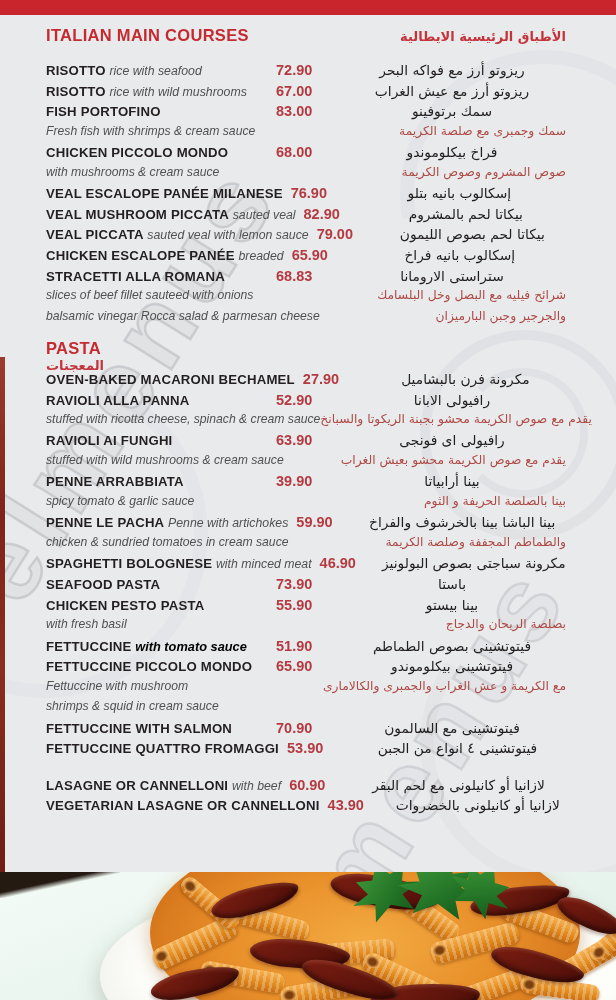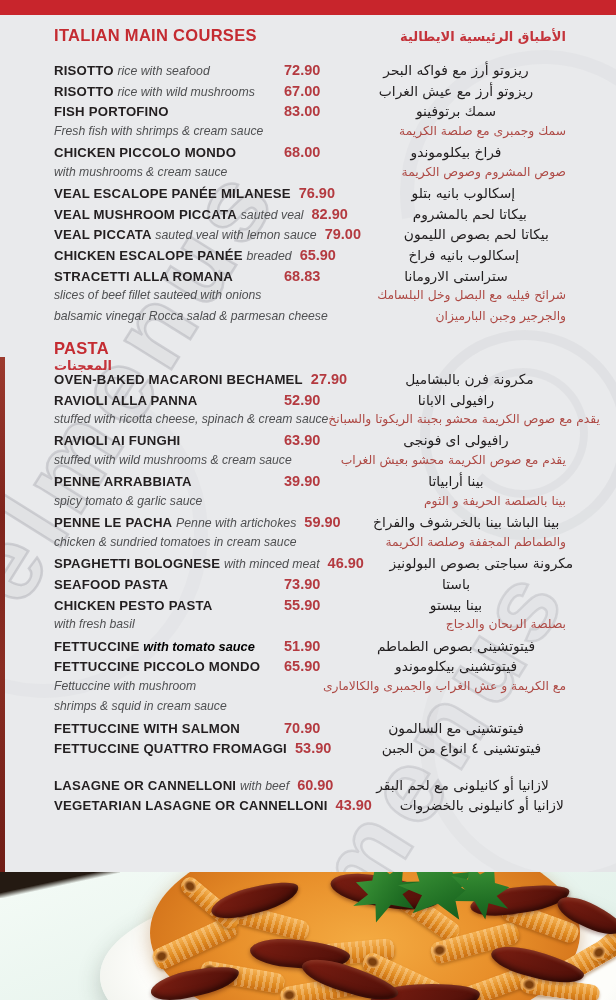--- a/index.html
+++ b/index.html
@@ -19,21 +19,21 @@
          border:8px solid #d2d3d6;border-radius:50%;border-left-color:transparent;}
   
   .wm{position:absolute;font-weight:bold;letter-spacing:10px;color:rgba(175,176,182,.14);
       -webkit-text-stroke:2.5px rgba(160,161,168,.38);white-space:nowrap;pointer-events:none;}
   .wm1{font-size:104px;left:-60px;top:560px;transform:rotate(-58deg);transform-origin:left top;}
   .wm2{font-size:104px;left:230px;top:960px;transform:rotate(-58deg);transform-origin:left top;opacity:.8;}
   
   .edge-strip{position:absolute;left:0;top:357px;width:5px;height:516px;
       background:linear-gradient(180deg,#9c3a2e,#7e241c 30%,#8a2d22 60%,#6f1d16);}
   
-  .content{position:absolute;left:54px;right:50px;top:26px;}
+  .content{position:absolute;left:46px;right:50px;top:26px;}
   .sec-head{display:flex;justify-content:space-between;align-items:baseline;height:26px;}
   .sec-head .t-en{color:#c42b31;font-weight:bold;font-size:16.5px;letter-spacing:.3px;}
   .sec-head .t-ar{color:#c4343b;font-size:13px;font-weight:bold;
                   font-family:"DejaVu Sans",sans-serif;}
   .sec1 .sec-head{margin-bottom:10px;}
   .sec2 .sec-head{margin-top:10px;margin-bottom:6px;flex-direction:column;}
   .row{display:flex;align-items:baseline;height:20.6px;white-space:nowrap;}
   .row .en{flex:0 0 auto;min-width:222px;color:#231f20;font-size:13.2px;}
   .row .en b{font-weight:bold;letter-spacing:.2px;}
   .row .en i.sub{font-size:12.3px;color:#4f5052;font-weight:normal;}

